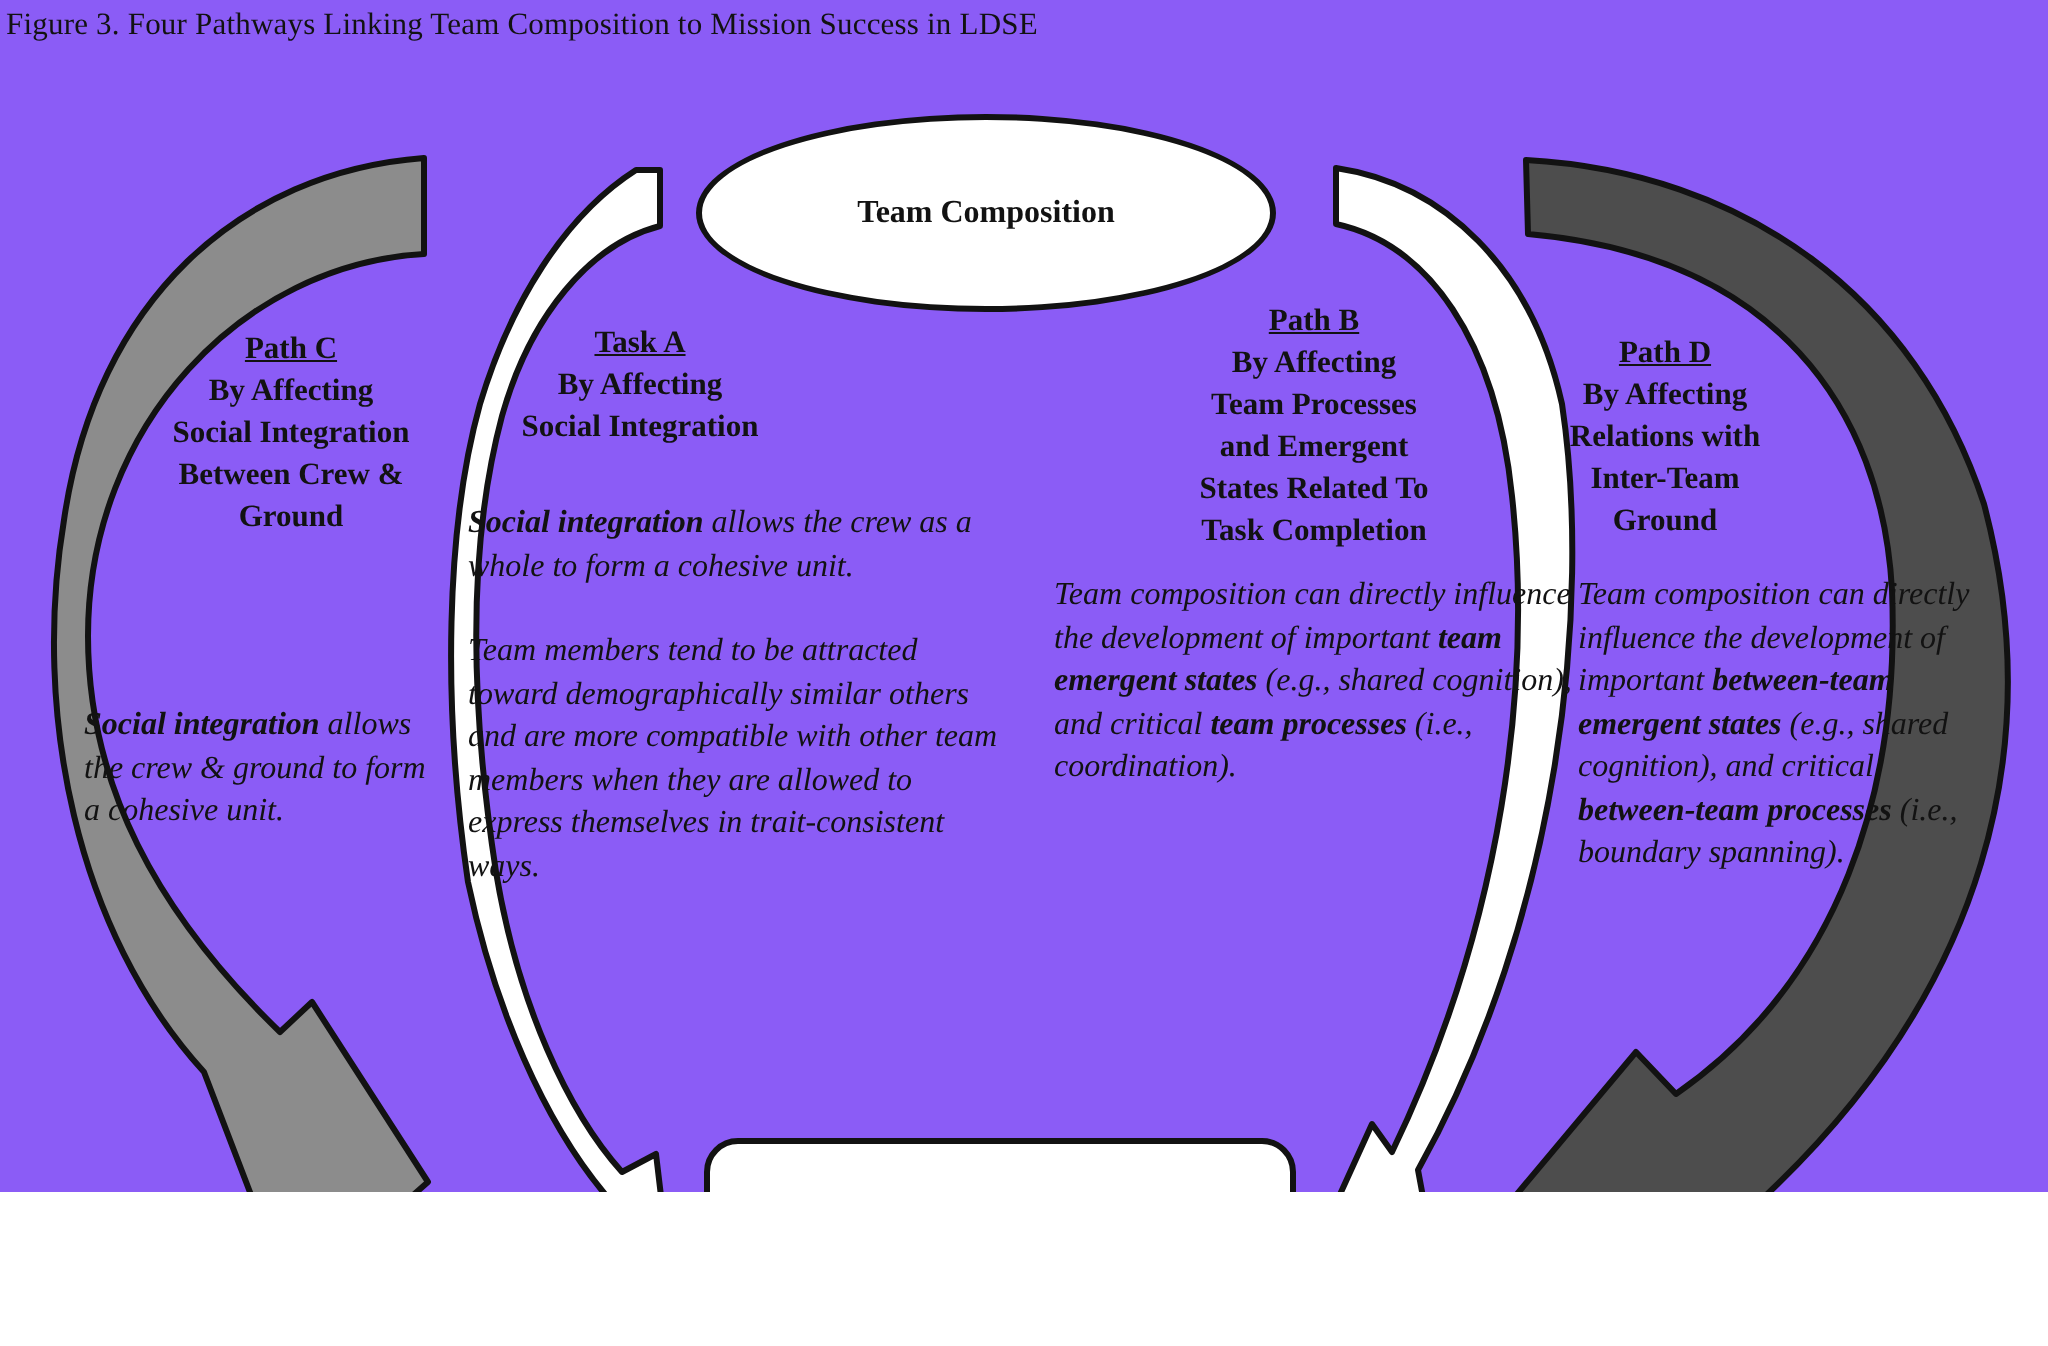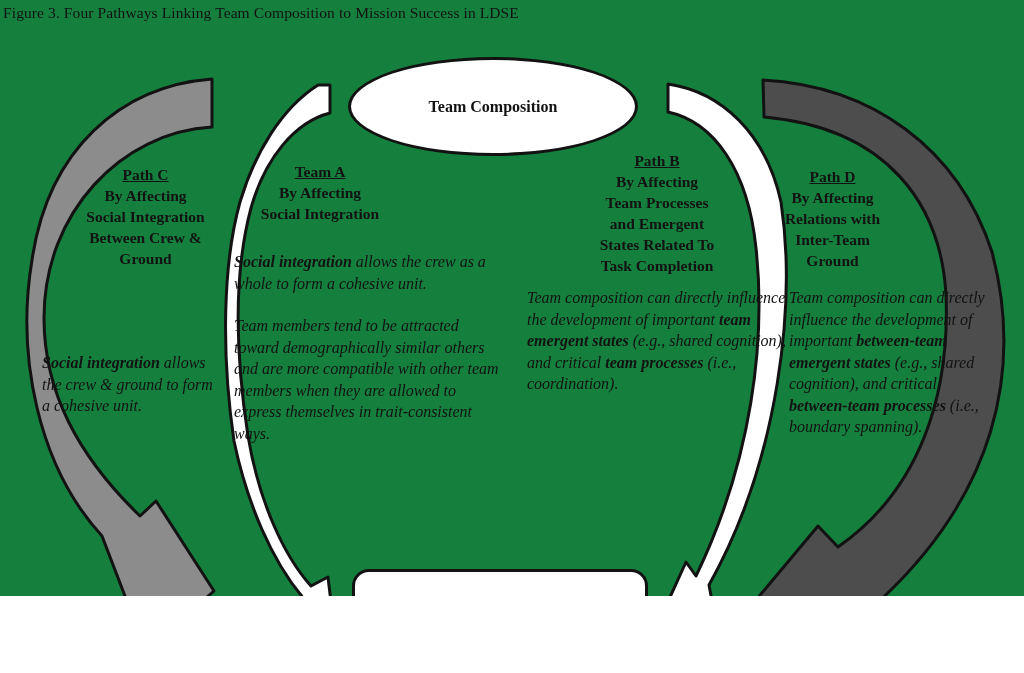--- a/index.html
+++ b/index.html
@@ -1,19 +1,19 @@
 <!DOCTYPE html>
 <html><head>
 <meta charset="utf-8">
 <style>
   html,body{margin:0;padding:0;background:#ffffff;}
   #canvas{
     position:relative;
     width:1024px;height:596px;
-    background:#15803d;
+    background:#8b5cf6;
     font-family:"Liberation Serif","DejaVu Serif",serif;
     color:#121212;
     overflow:hidden;
   }
   .abs{position:absolute;}
   #fig-title{
     left:3px;top:4px;
     font-size:15.5px;
     letter-spacing:0.1px;
     white-space:nowrap;
@@ -130,21 +130,21 @@
     <div>By Affecting</div>
     <div>Social Integration</div>
     <div>Between Crew &amp;</div>
     <div>Ground</div>
   </div>
   <div id="path-c-body" class="abs body-text">
     <span class="bi">Social integration</span><span> allows the crew &amp; ground  to form a cohesive unit.</span>
   </div>
 
   <div id="path-a-heading" class="abs heading">
-    <div class="path-label">Team A</div>
+    <div class="path-label">Task A</div>
     <div>By Affecting</div>
     <div>Social Integration</div>
   </div>
   <div id="path-a-body" class="abs body-text">
     <div class="p1">
       <span class="bi">Social integration</span><span> allows the crew as a whole to form a cohesive unit.</span>
     </div>
     <div class="p2">Team members tend to be attracted toward demographically similar others and are more compatible with other team members when they are allowed to express themselves in trait-consistent ways.</div>
   </div>
 

